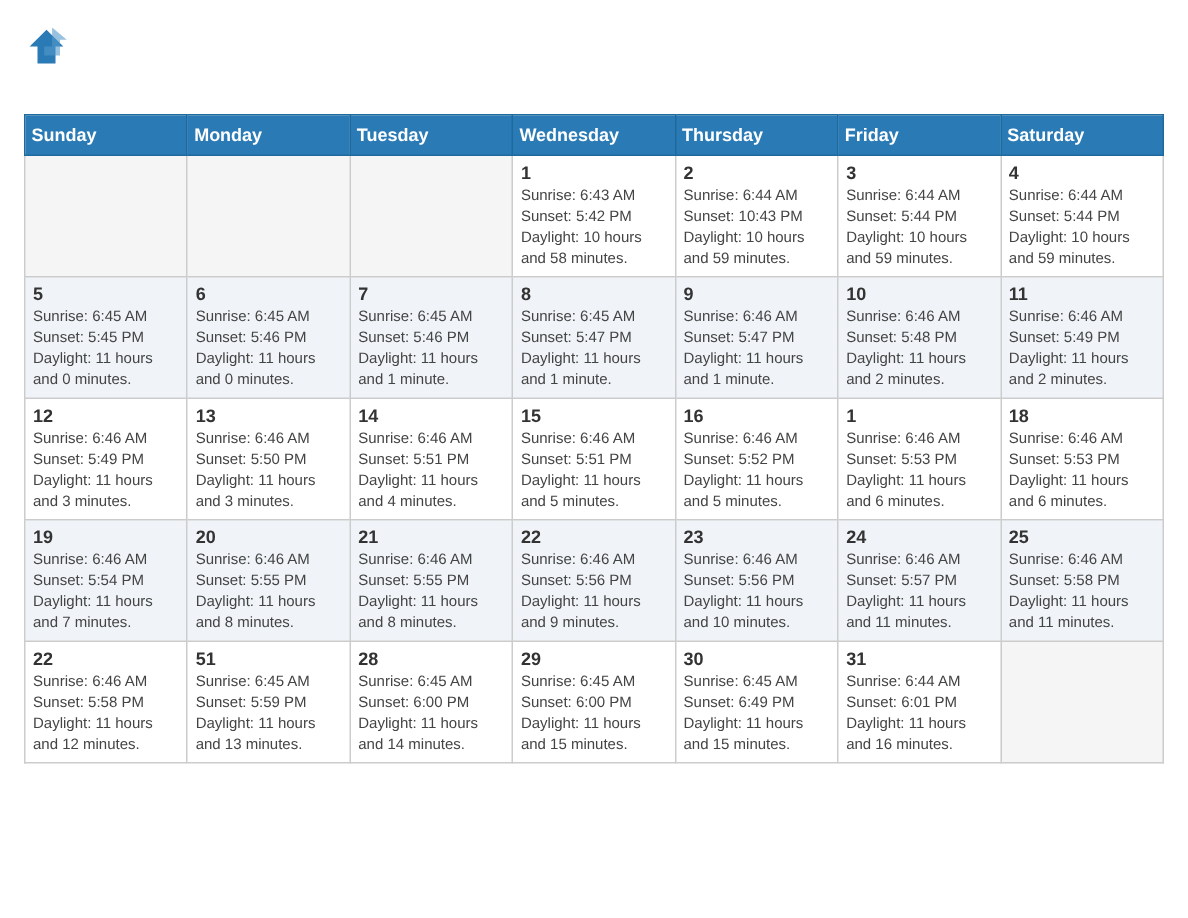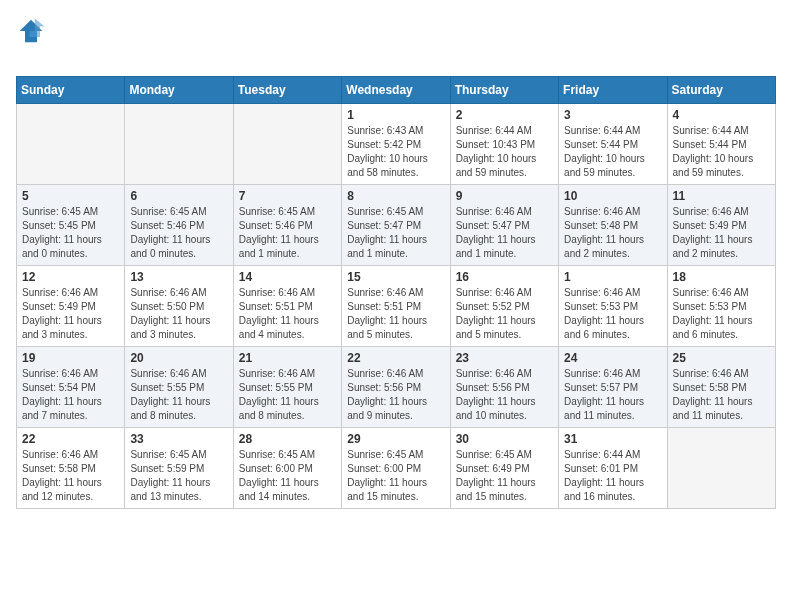--- a/index.html
+++ b/index.html
@@ -310,21 +310,21 @@
       </tr>
       <tr>
         <td>
           <span class="day-num">22</span>
           <div class="day-info">Sunrise: 6:46 AM
 Sunset: 5:58 PM
 Daylight: 11 hours
 and 12 minutes.</div>
         </td>
         <td>
-          <span class="day-num">33</span>
+          <span class="day-num">51</span>
           <div class="day-info">Sunrise: 6:45 AM
 Sunset: 5:59 PM
 Daylight: 11 hours
 and 13 minutes.</div>
         </td>
         <td>
           <span class="day-num">28</span>
           <div class="day-info">Sunrise: 6:45 AM
 Sunset: 6:00 PM
 Daylight: 11 hours

